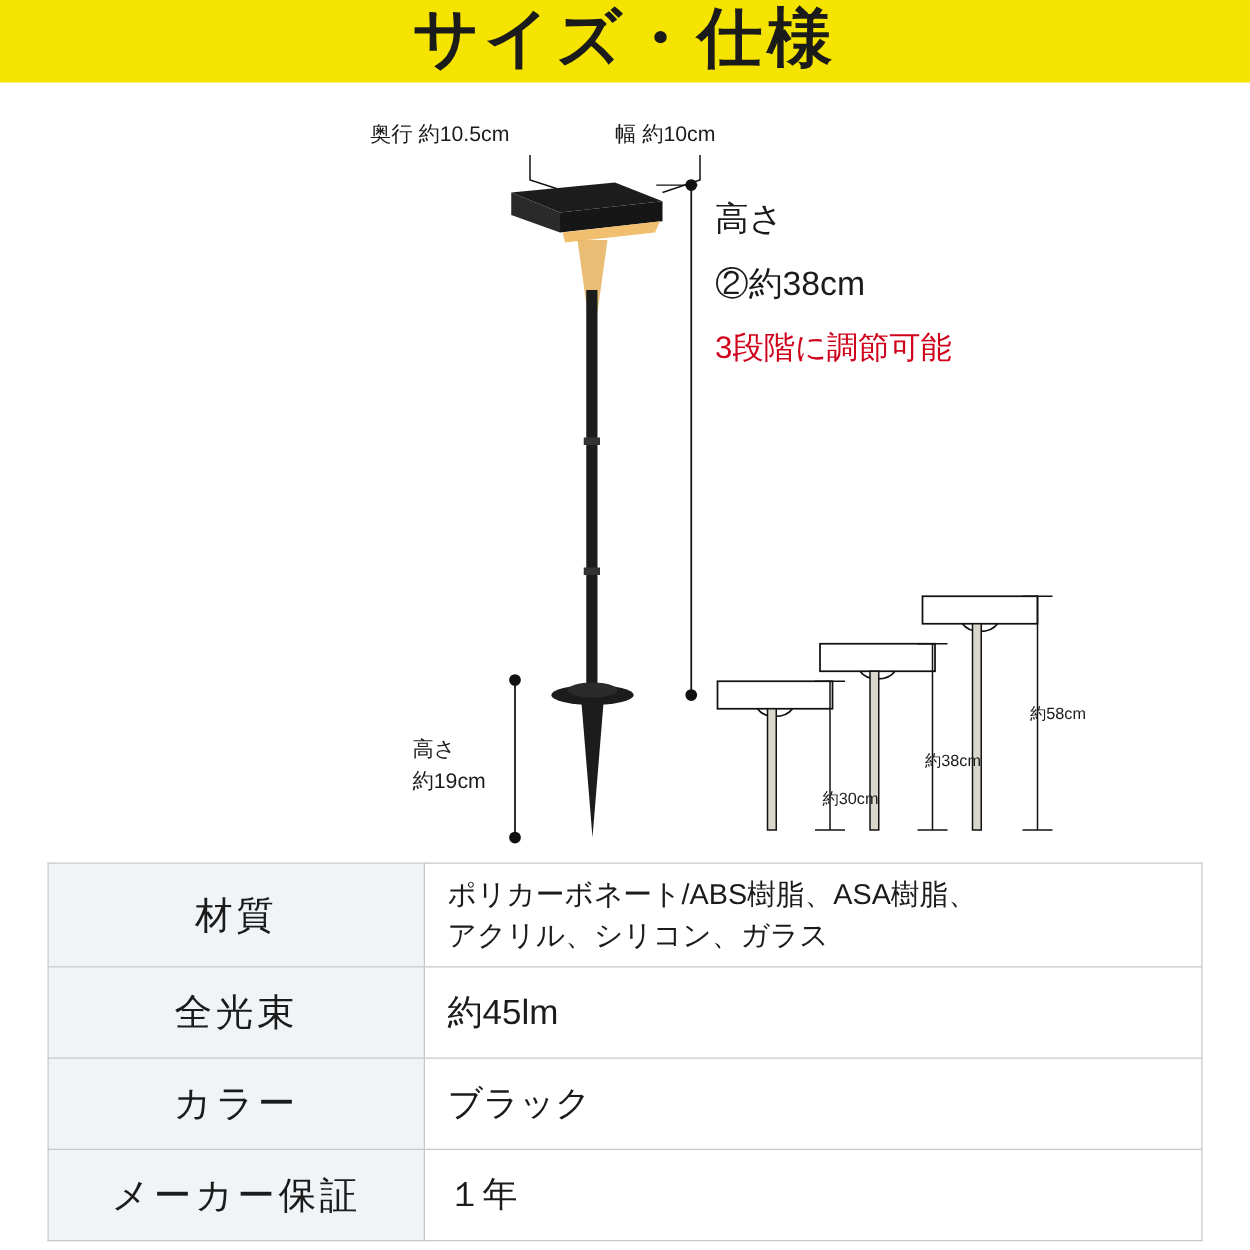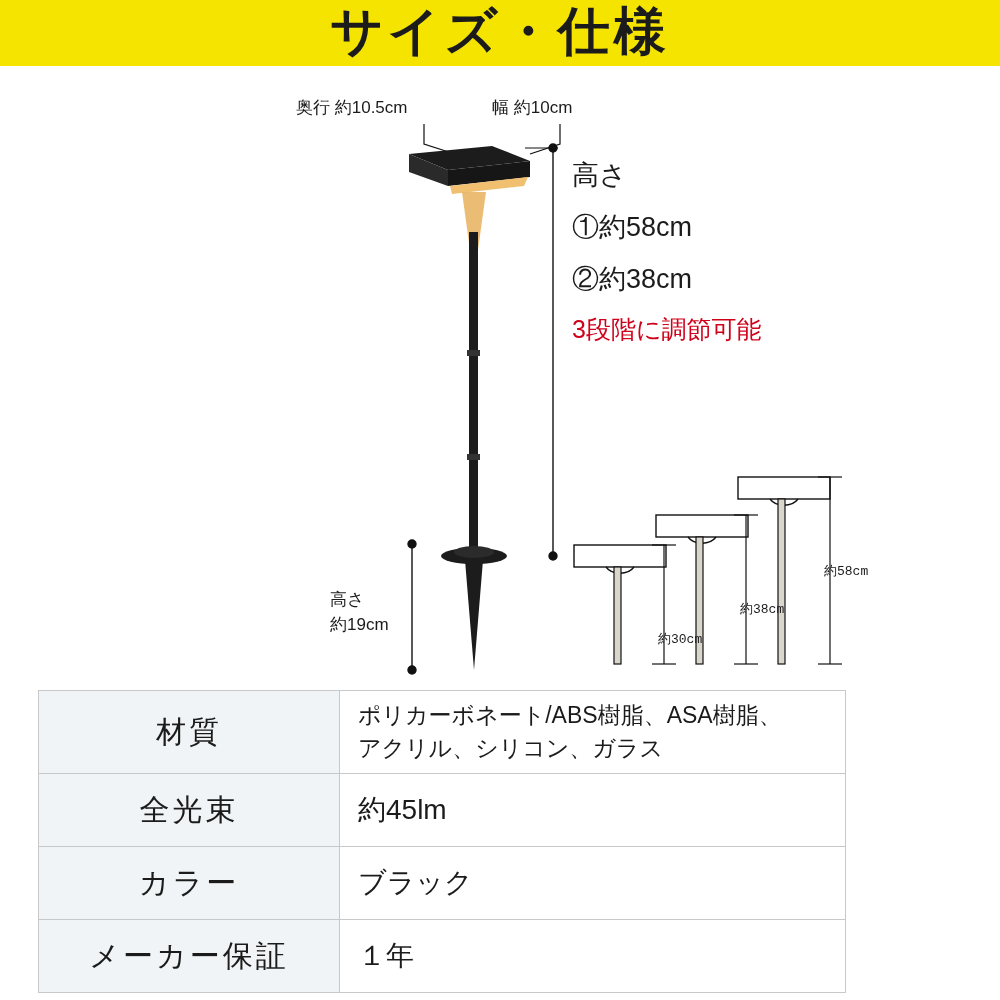--- a/index.html
+++ b/index.html
@@ -85,32 +85,31 @@
     color: #1b1b1b;
     text-align: left;
     white-space: nowrap;
   }
 
   .mini-lbl {
     position: absolute;
     font-size: 13px;
     color: #1b1b1b;
     white-space: nowrap;
-    font-family: Liberation Mono, monospace;
   }
   .mini-58 { left: 824px; top: 480px; }
   .mini-38 { left: 740px; top: 518px; }
   .mini-30 { left: 658px; top: 548px; }
 
   
   .spec-table {
     position: absolute;
     left: 38px;
     top: 690px;
-    width: 808px;
+    width: 924px;
     border-collapse: collapse;
     table-layout: fixed;
   }
   .spec-table td {
     border: 1px solid #c8c8c8;
     padding: 0;
     vertical-align: middle;
   }
   .spec-table td.key {
     width: 300px;
@@ -214,21 +213,20 @@
       <line x1="652" y1="463" x2="676" y2="463" stroke="#111111" stroke-width="1.2"></line>
       <line x1="652" y1="582" x2="676" y2="582" stroke="#111111" stroke-width="1.2"></line>
     </g>
   </svg>
 
   <div class="lbl lbl-depth">奥行 約10.5cm</div>
   <div class="lbl lbl-width">幅 約10cm</div>
 
   <div class="height-block">
     <div class="h-line">高さ</div>
-    <div class="h-line">①約58cm</div>
     <div class="h-line">②約38cm</div>
     <div class="h-note">3段階に調節可能</div>
   </div>
 
   <div class="lbl-bottom">
     <div>高さ</div>
     <div>約19cm</div>
   </div>
 
   <div class="mini-lbl mini-58">約58cm</div>

